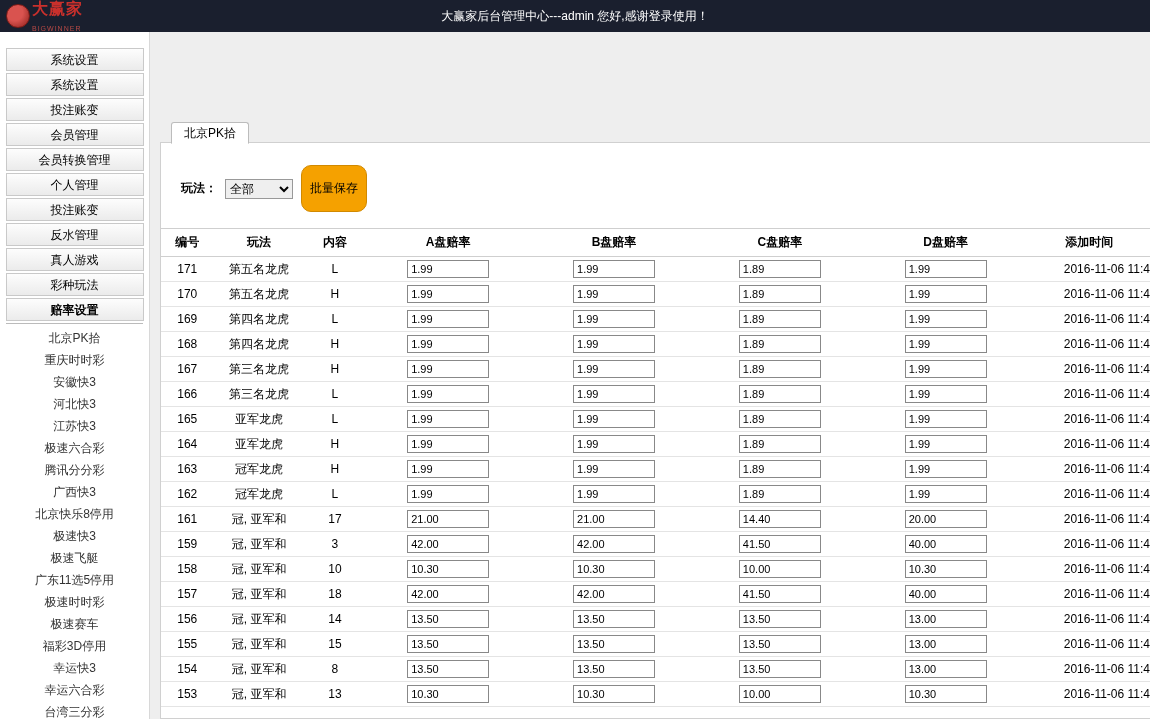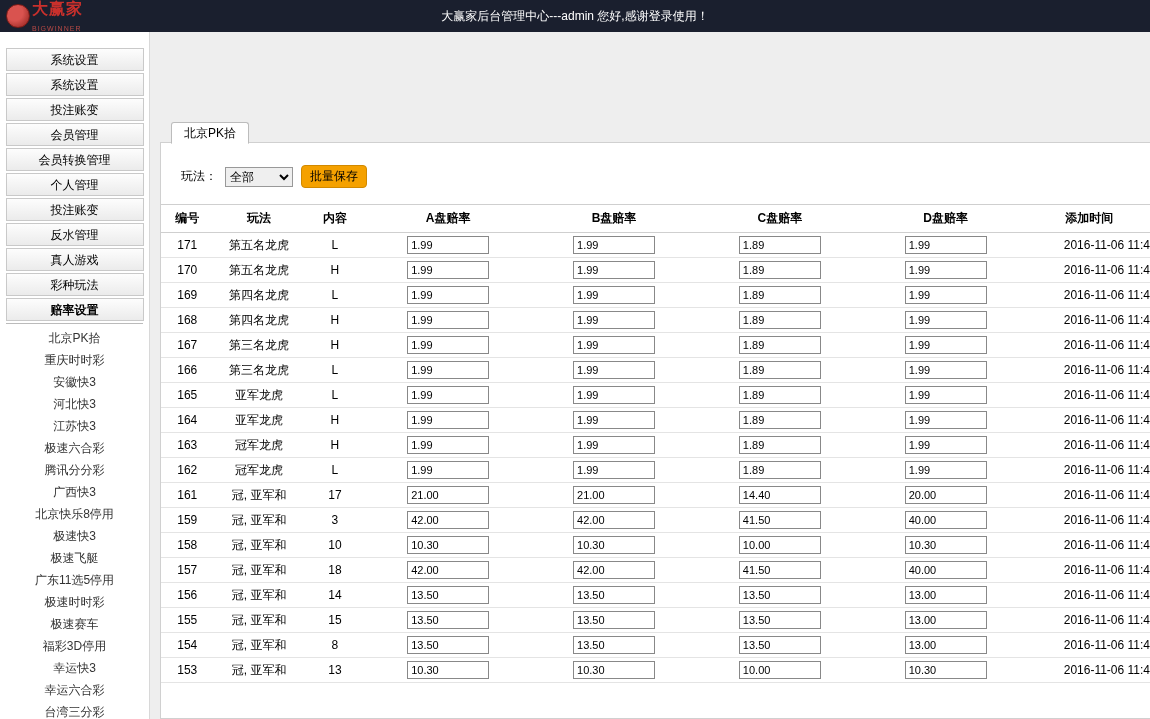--- a/index.html
+++ b/index.html
@@ -100,32 +100,32 @@
       font-size: 12px;
       cursor: pointer;
     }
 
     .toolbar {
       display: flex;
       align-items: center;
       gap: 8px;
       padding: 22px 20px 16px 20px;
     }
-    .toolbar label { font-size: 12px; }
+    .toolbar label { font-size: 12px; font-weight: bold; }
     .toolbar select {
       font-size: 12px;
       border: 1px solid #999;
       height: 20px;
       min-width: 68px;
     }
     .btn-orange {
       background: #f5a100;
       border: 1px solid #d18900;
-      border-radius: 4px;
-      padding: 2px 8px;
+      border-radius: 10px;
+      padding: 14px 8px;
       font-size: 12px;
       cursor: pointer;
       color: #000;
     }
 
     .tbl-wrap { height: calc(100% - 64px); overflow: hidden; }
     table { width: 100%; border-collapse: collapse; table-layout: fixed; }
     thead th {
       border-top: 1px solid #cfcfcf;
       border-bottom: 1px solid #cfcfcf;

